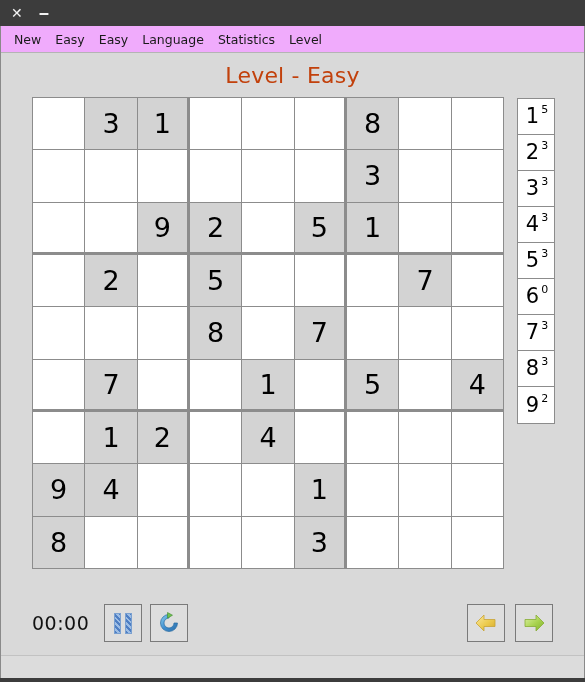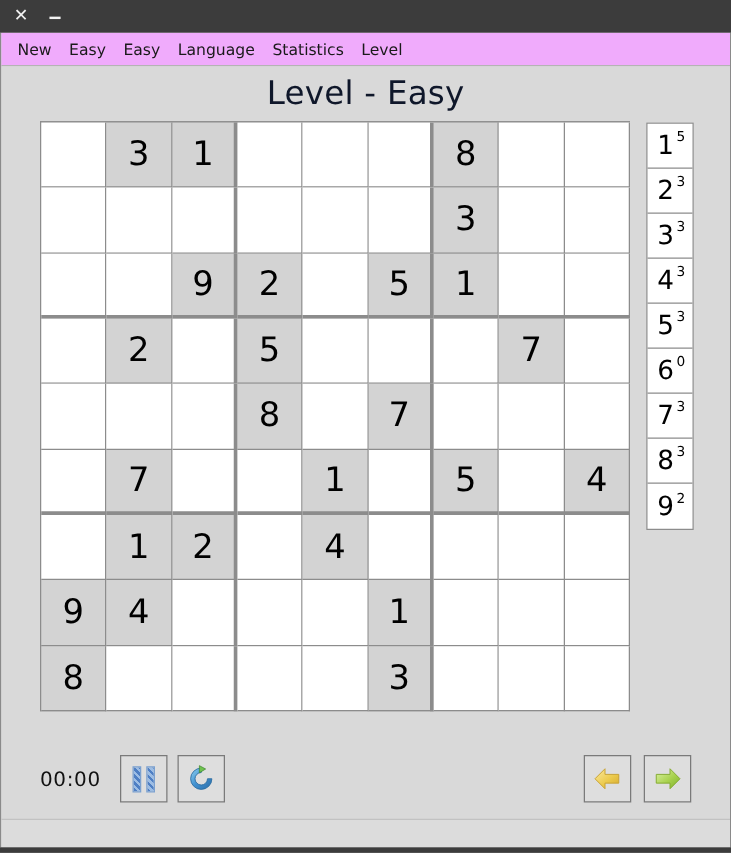--- a/index.html
+++ b/index.html
@@ -95,22 +95,22 @@
 
   
   .level-row {
     flex: 0 0 44px;
     display: flex;
     align-items: center;
     justify-content: center;
     background: #d9d9d9;
   }
   .level-text {
-    font-size: 26px;
-    color: #0f172a;
+    font-size: 22px;
+    color: #c2410c;
     letter-spacing: 0.2px;
   }
 
   
   .board-area {
     flex: 1 1 auto;
     display: flex;
     align-items: flex-start;
     padding: 0 0 0 31px;
     background: #d9d9d9;
@@ -188,21 +188,21 @@
   
   .toolbar {
     flex: 0 0 64px;
     display: flex;
     align-items: center;
     padding: 0 31px 0 31px;
     background: #d9d9d9;
     box-sizing: border-box;
   }
   .timer {
-    font-size: 16px;
+    font-size: 19px;
     color: #111;
     margin-right: 15px;
     user-select: none;
     letter-spacing: 0.5px;
   }
   .tool-btn {
     width: 38px;
     height: 38px;
     background: #dedede;
     border: 1px solid #7a7a7a;

